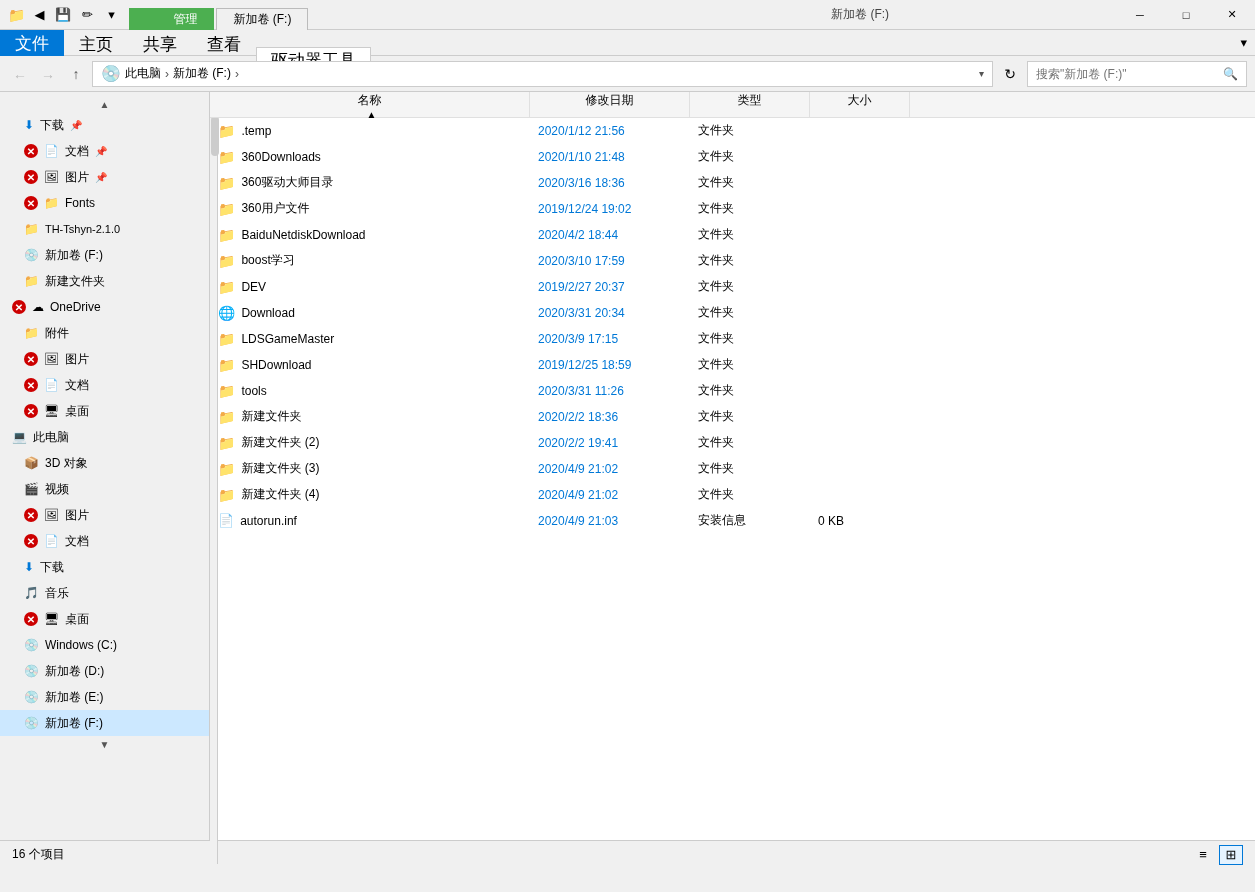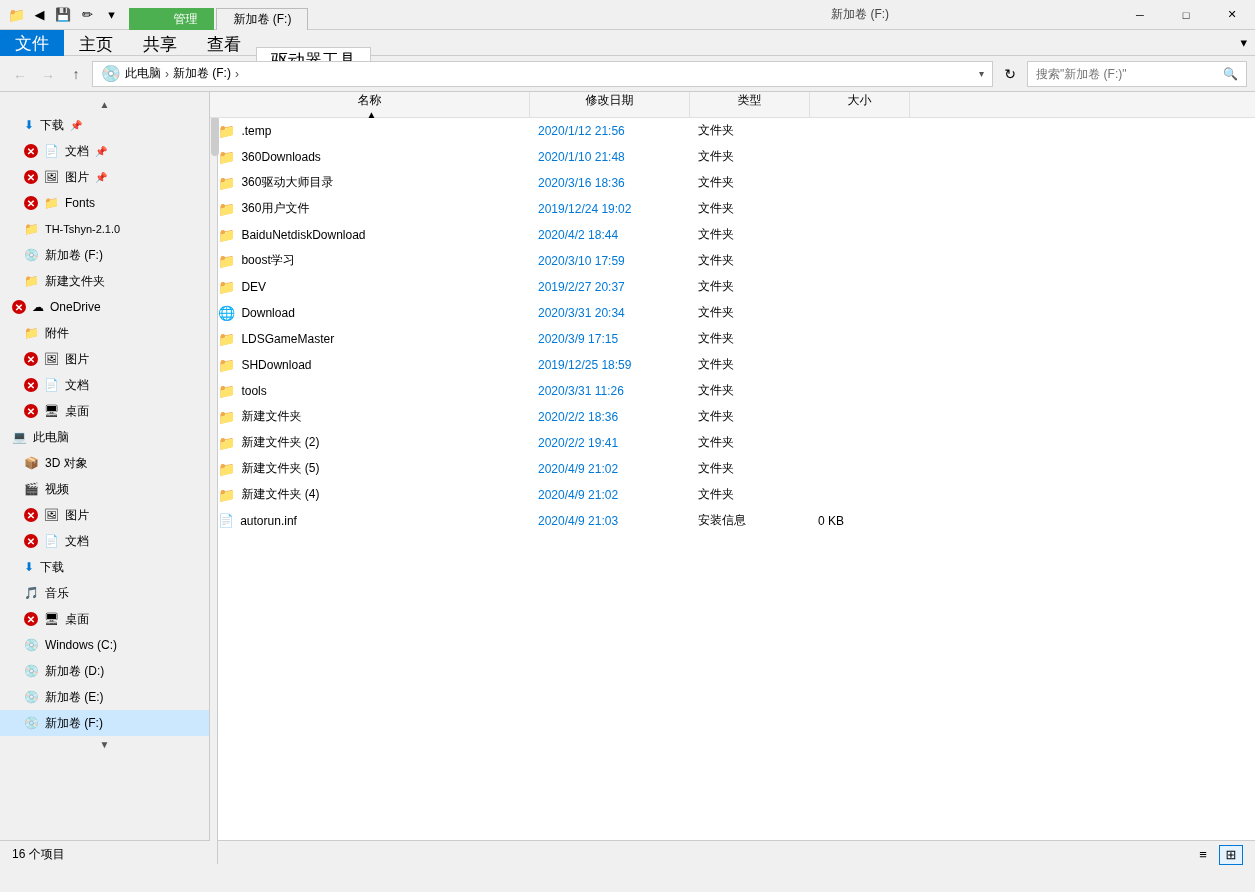--- a/index.html
+++ b/index.html
@@ -708,21 +708,21 @@
     <div class="file-cell type">
       <span>文件夹</span>
     </div>
     <div class="file-cell size">
       <span></span>
     </div>
   </div>
         <div class="file-row">
     <div class="file-cell name">
       <span style="font-size:14px;color:#f0c040;">📁</span>
-      <span>新建文件夹 (5)</span>
+      <span>新建文件夹 (3)</span>
     </div>
     <div class="file-cell date">
       <span>2020/4/9 21:02</span>
     </div>
     <div class="file-cell type">
       <span>文件夹</span>
     </div>
     <div class="file-cell size">
       <span></span>
     </div>

